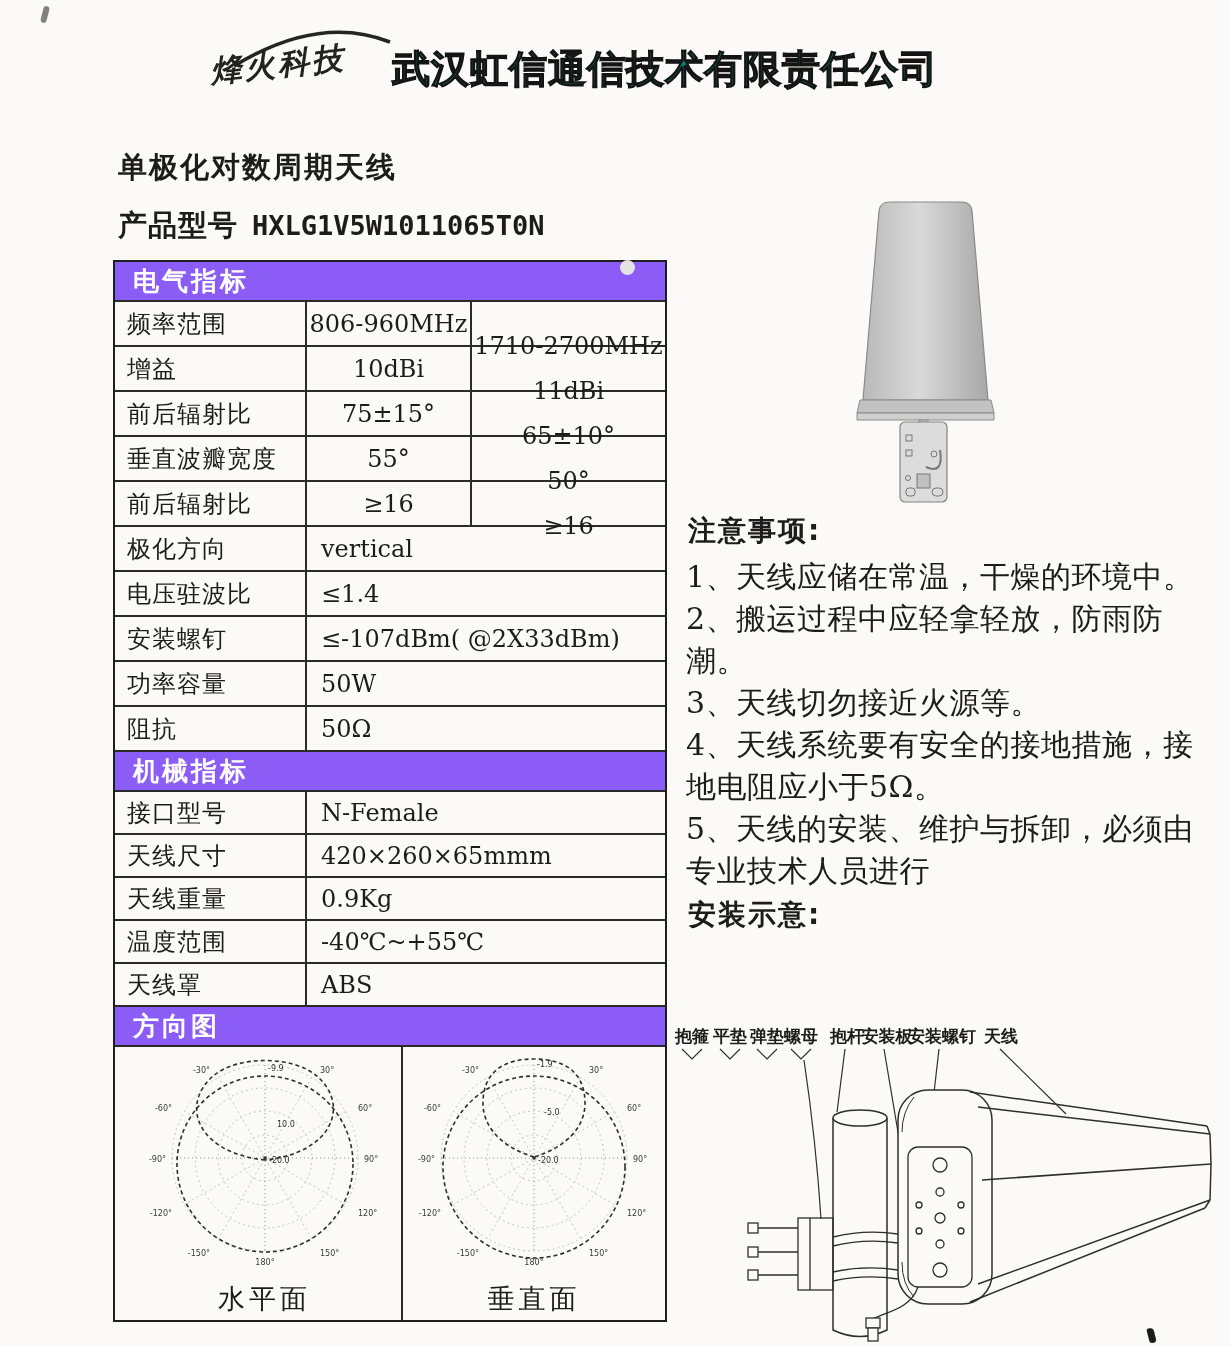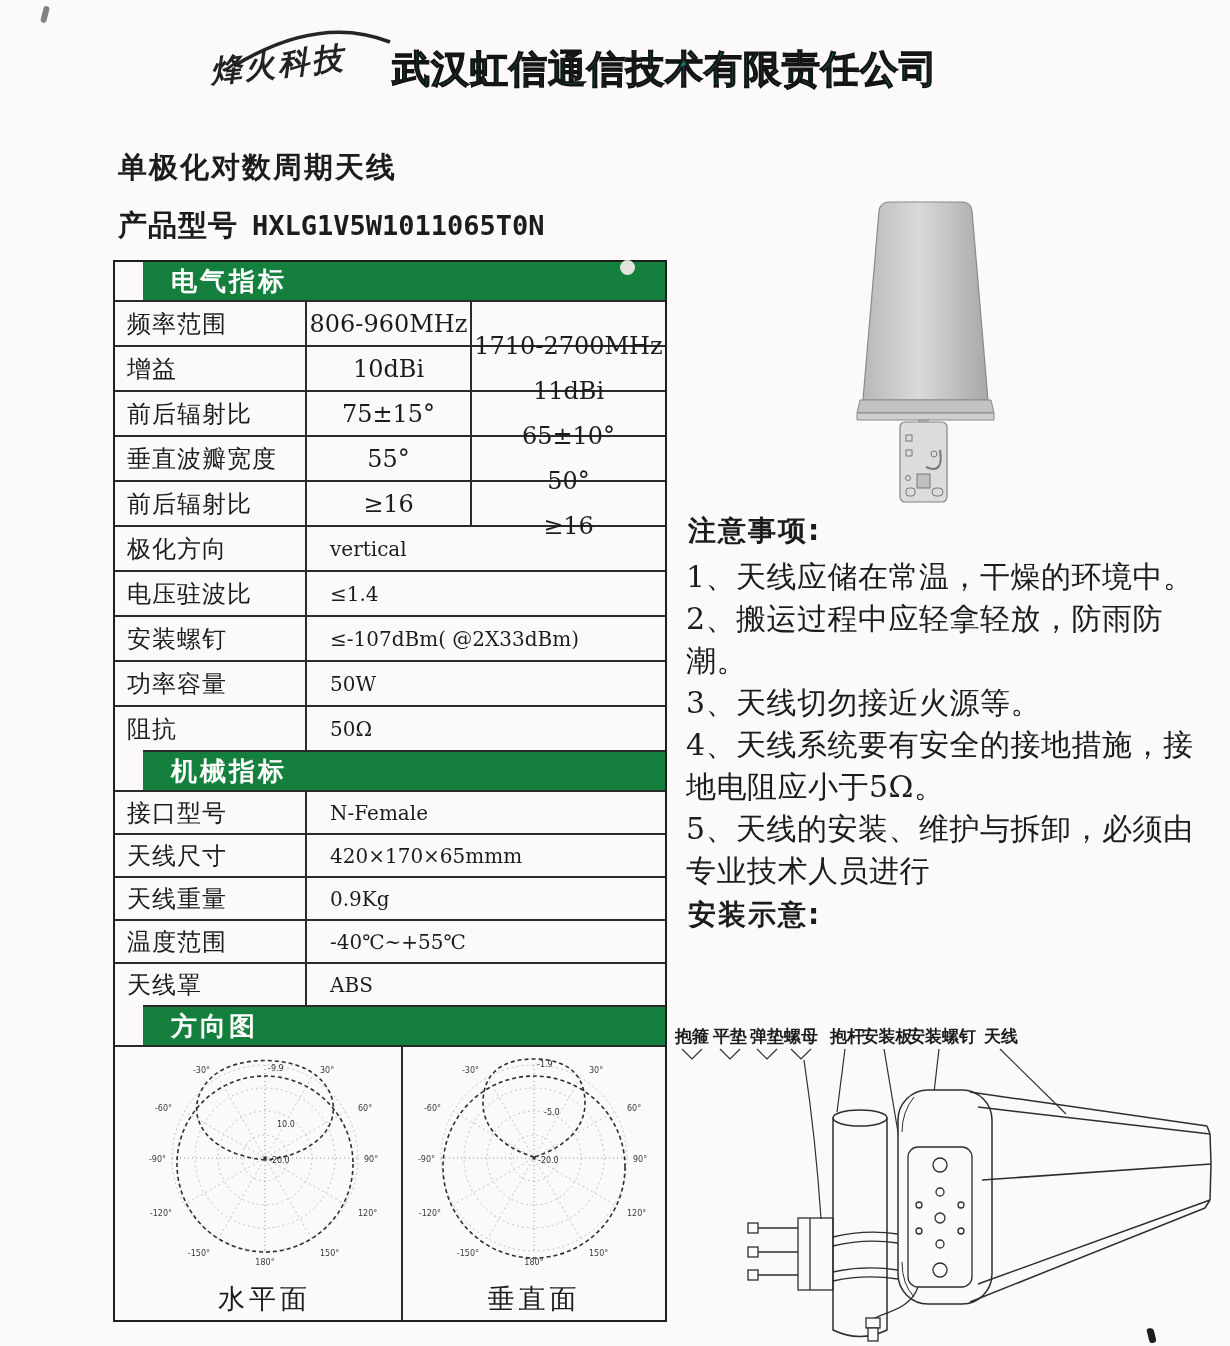--- a/index.html
+++ b/index.html
@@ -13,30 +13,30 @@
   .company{position:absolute;left:392px;top:44px;font-size:38px;font-weight:900;
            letter-spacing:1px;color:#0f766e;-webkit-text-stroke:1.2px #141414;}
 
   
   .prod-title{position:absolute;left:118px;top:148px;font-size:29px;font-weight:bold;letter-spacing:2px;}
   .model-line{position:absolute;left:118px;top:206px;font-size:29px;font-weight:bold;letter-spacing:1px;}
   .model-num{font-family:"DejaVu Sans Mono",monospace;font-weight:bold;font-size:27px;margin-left:14px;letter-spacing:0;}
 
   
   .spec-table{position:absolute;left:113px;top:260px;width:550px;border:2px solid #1e1e1e;background:#fbfaf8;}
-  .bar{height:38px;background:#15803d;color:#fff;font-size:26px;font-weight:bold;
-       display:flex;align-items:center;padding-left:28px;letter-spacing:3px;margin-left:28px;}
+  .bar{height:38px;background:#8b5cf6;color:#fff;font-size:26px;font-weight:bold;
+       display:flex;align-items:center;padding-left:18px;letter-spacing:3px;}
   .trow{display:flex;height:43px;border-top:2px solid #2a2a2a;}
   .trow.mech{height:41px;}
   .c-label{width:178px;padding-left:12px;font-size:24px;display:flex;align-items:center;
            border-right:2px solid #2a2a2a;letter-spacing:1px;}
   .c-v1{width:163px;border-right:2px solid #2a2a2a;display:flex;align-items:center;justify-content:center;
         font-size:24px;font-family:"DejaVu Serif",serif;}
   .c-v2{flex:1;display:flex;align-items:center;justify-content:center;font-size:24px;font-family:"DejaVu Serif",serif;margin-top:44px;}
-  .c-merged{flex:1;display:flex;align-items:center;padding-left:23px;font-size:20px;font-family:"DejaVu Serif",serif;}
+  .c-merged{flex:1;display:flex;align-items:center;padding-left:14px;font-size:24px;font-family:"DejaVu Serif",serif;}
   .patterns{display:flex;height:273px;border-top:2px solid #2a2a2a;padding-left:13px;}
   .pcell{width:273px;border-right:2px solid #2a2a2a;display:flex;flex-direction:column;align-items:center;}
   .pcell.last{border-right:none;flex:1;}
   .pcell svg{margin-top:4px;}
   .pcaption{font-size:27px;letter-spacing:4px;margin-top:0px;}
 
   
   .antenna-photo{position:absolute;left:818px;top:182px;}
   .notes-heading{position:absolute;left:688px;top:512px;font-size:28px;font-weight:bold;letter-spacing:2px;}
   .notes{position:absolute;left:686px;top:556px;width:528px;font-size:30px;line-height:42px;
@@ -126,21 +126,21 @@
     </div>
 
     <div class="bar" style="border-top:2px solid #2a2a2a">机械指标</div>
 
     <div class="trow mech">
       <div class="c-label">接口型号</div>
       <div class="c-merged">N-Female</div>
     </div>
     <div class="trow mech">
       <div class="c-label">天线尺寸</div>
-      <div class="c-merged">420×170×65mmm</div>
+      <div class="c-merged">420×260×65mmm</div>
     </div>
     <div class="trow mech">
       <div class="c-label">天线重量</div>
       <div class="c-merged">0.9Kg</div>
     </div>
     <div class="trow mech">
       <div class="c-label">温度范围</div>
       <div class="c-merged">-40℃~+55℃</div>
     </div>
     <div class="trow mech">

